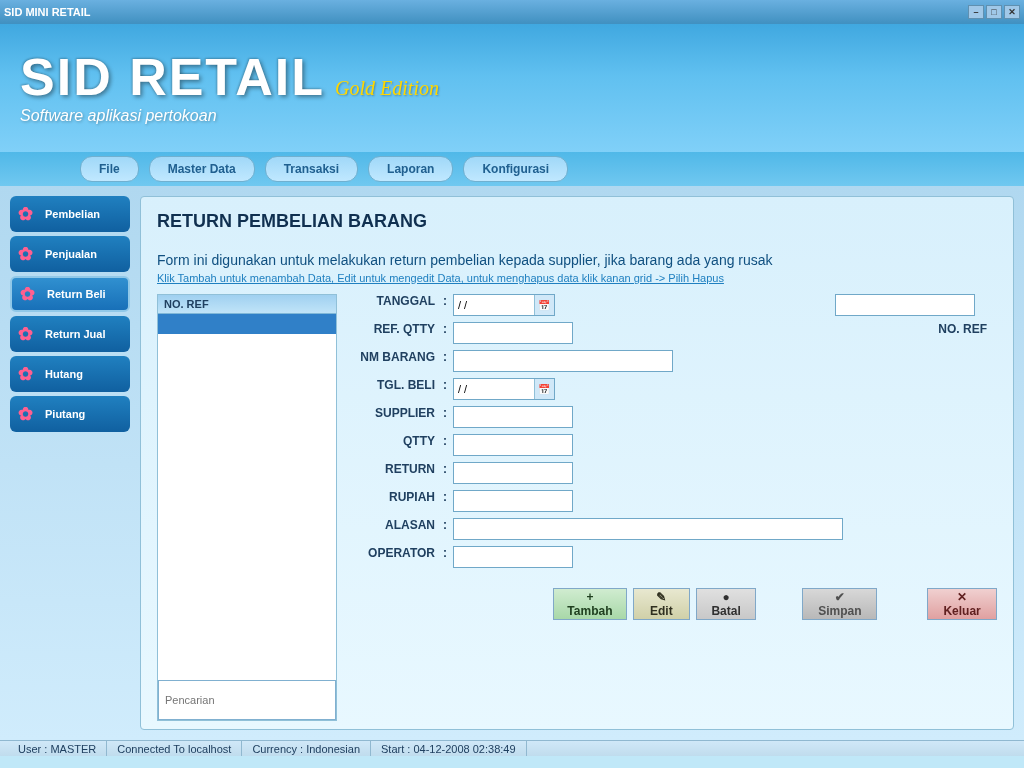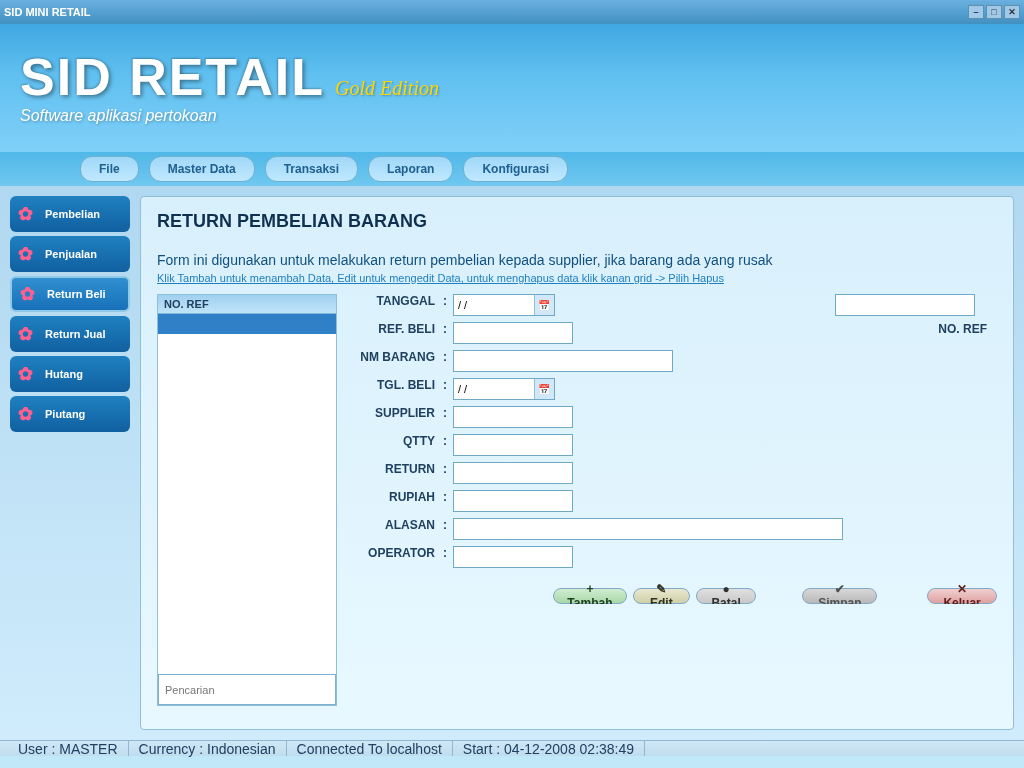--- a/index.html
+++ b/index.html
@@ -173,23 +173,23 @@
     .grid-body {
       height: 360px;
       overflow-y: auto;
       background: white;
     }
     .grid-row-selected {
       background: #3080c8;
       height: 20px;
     }
     .grid-search {
-      margin-top: 0;
+      margin-top: 6px;
       width: 100%;
-      height: 31px;
+      height: 40px;
       border: 1px solid #80b0d0;
       padding: 2px 6px;
       font-size: 11px;
       color: #888;
       background: white;
     }
 
     
     .form-area {
       overflow: hidden;
@@ -248,24 +248,24 @@
     }
 
     
     .btn-row {
       display: flex;
       gap: 6px;
       margin-top: 20px;
       padding-left: 200px;
     }
     .action-btn {
-      height: 16px;
+      height: 32px;
       padding: 0 12px;
       border: 1px solid #80a8c8;
-      border-radius: 10px;
+      border-radius: 0;
       cursor: pointer;
       font-size: 12px;
       font-weight: bold;
       display: flex;
       align-items: center;
       gap: 4px;
     }
     .btn-tambah { background: linear-gradient(to bottom, #d0ecd0, #a8d8a8); color: #204020; }
     .btn-edit { background: linear-gradient(to bottom, #e8e8d0, #d0d0a8); color: #303020; }
     .btn-batal { background: linear-gradient(to bottom, #e0e0e0, #c8c8c8); color: #303030; }
@@ -273,21 +273,21 @@
     .btn-keluar { background: linear-gradient(to bottom, #f0d0d0, #e0a0a0); color: #602020; margin-left: 44px; }
 
     
     .status-bar {
       height: 16px;
       background: linear-gradient(to bottom, #d0e8f8, #c0dced);
       border-top: 1px solid #90b8d0;
       display: flex;
       align-items: center;
       padding: 0 8px;
-      font-size: 14px;
+      font-size: 11px;
       color: #204060;
       gap: 0;
     }
     .status-segment {
       padding: 0 10px;
       border-right: 1px solid #90b8d0;
       height: 100%;
       display: flex;
       align-items: center;
     }
@@ -374,21 +374,21 @@
           <span class="form-label">TANGGAL</span>
           <span class="form-colon">:</span>
           <div class="date-input-wrap">
             <input class="date-input" type="text" value="/ /" style="">
             <button class="date-btn">📅</button>
           </div>
           <input class="form-input" style="margin-left: 280px; width: 140px;" type="text" value="">
         </div>
 
         <div class="form-row">
-          <span class="form-label">REF. BELI</span>
+          <span class="form-label">REF. QTTY</span>
           <span class="form-colon">:</span>
           <input class="form-input form-input-md" type="text" style="">
           <span style="margin-left: auto; font-weight: bold; color: #204060; padding-right: 10px;">NO. REF</span>
         </div>
 
         <div class="form-row">
           <span class="form-label">NM BARANG</span>
           <span class="form-colon">:</span>
           <input class="form-input form-input-lg" type="text" style="">
         </div>
@@ -445,16 +445,16 @@
           <button class="action-btn btn-simpan">✔ Simpan</button>
           <button class="action-btn btn-keluar">✕ Keluar</button>
         </div>
       </div>
     </div>
   </div>
 </div>
 
 <div class="status-bar">
   <span class="status-segment">User : MASTER</span>
+  <span class="status-segment">Connected To localhost</span>
   <span class="status-segment">Currency : Indonesian</span>
-  <span class="status-segment">Connected To localhost</span>
   <span class="status-segment">Start : 04-12-2008 02:38:49</span>
 </div>
 
 </body></html>

